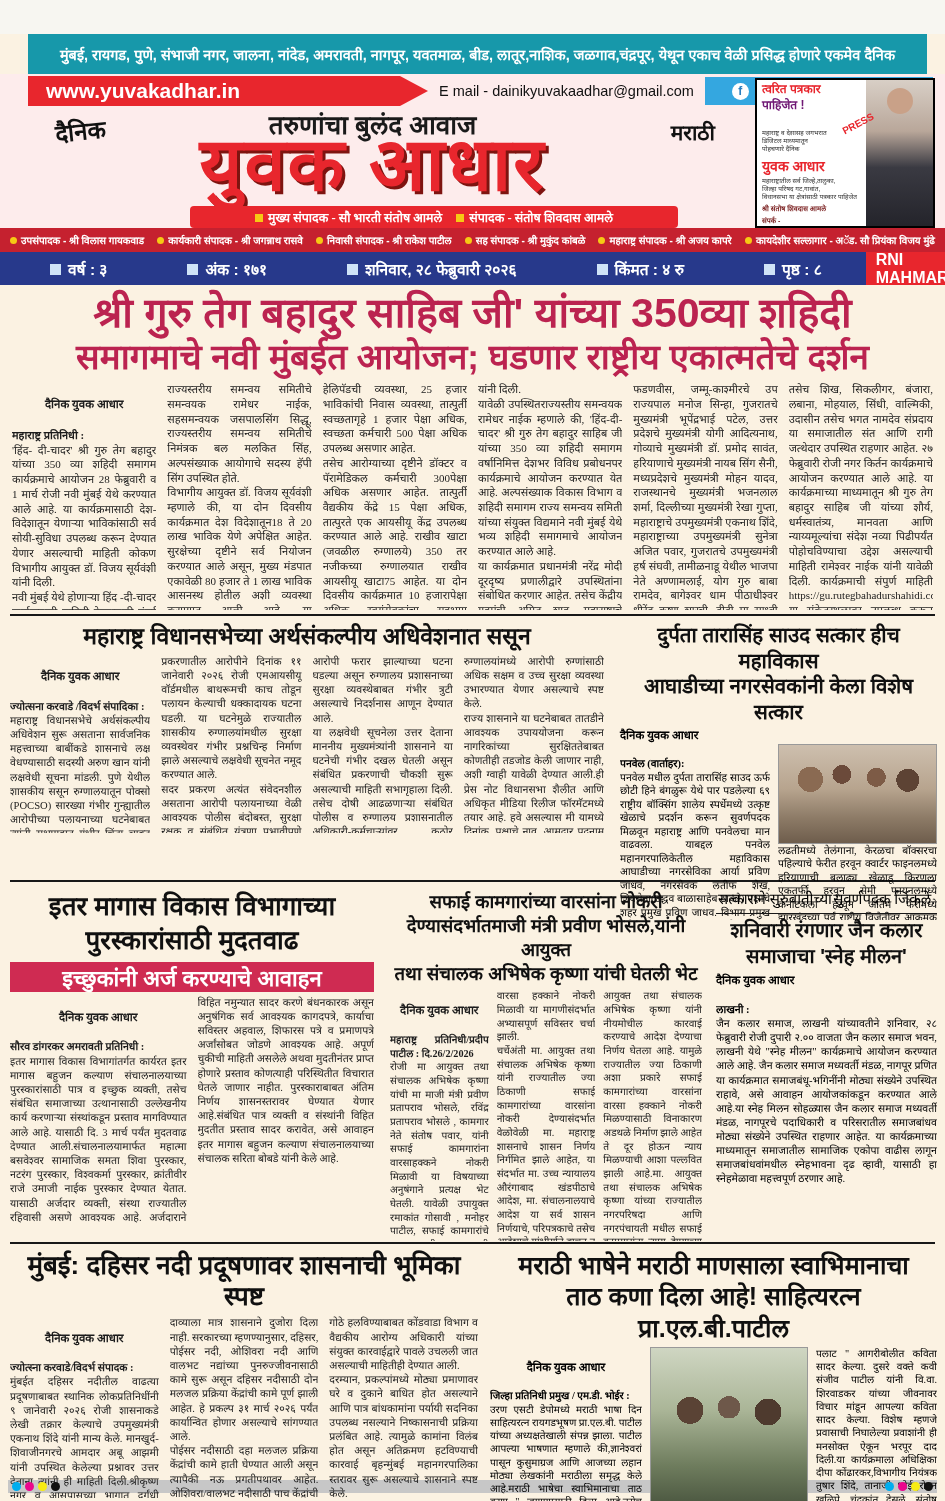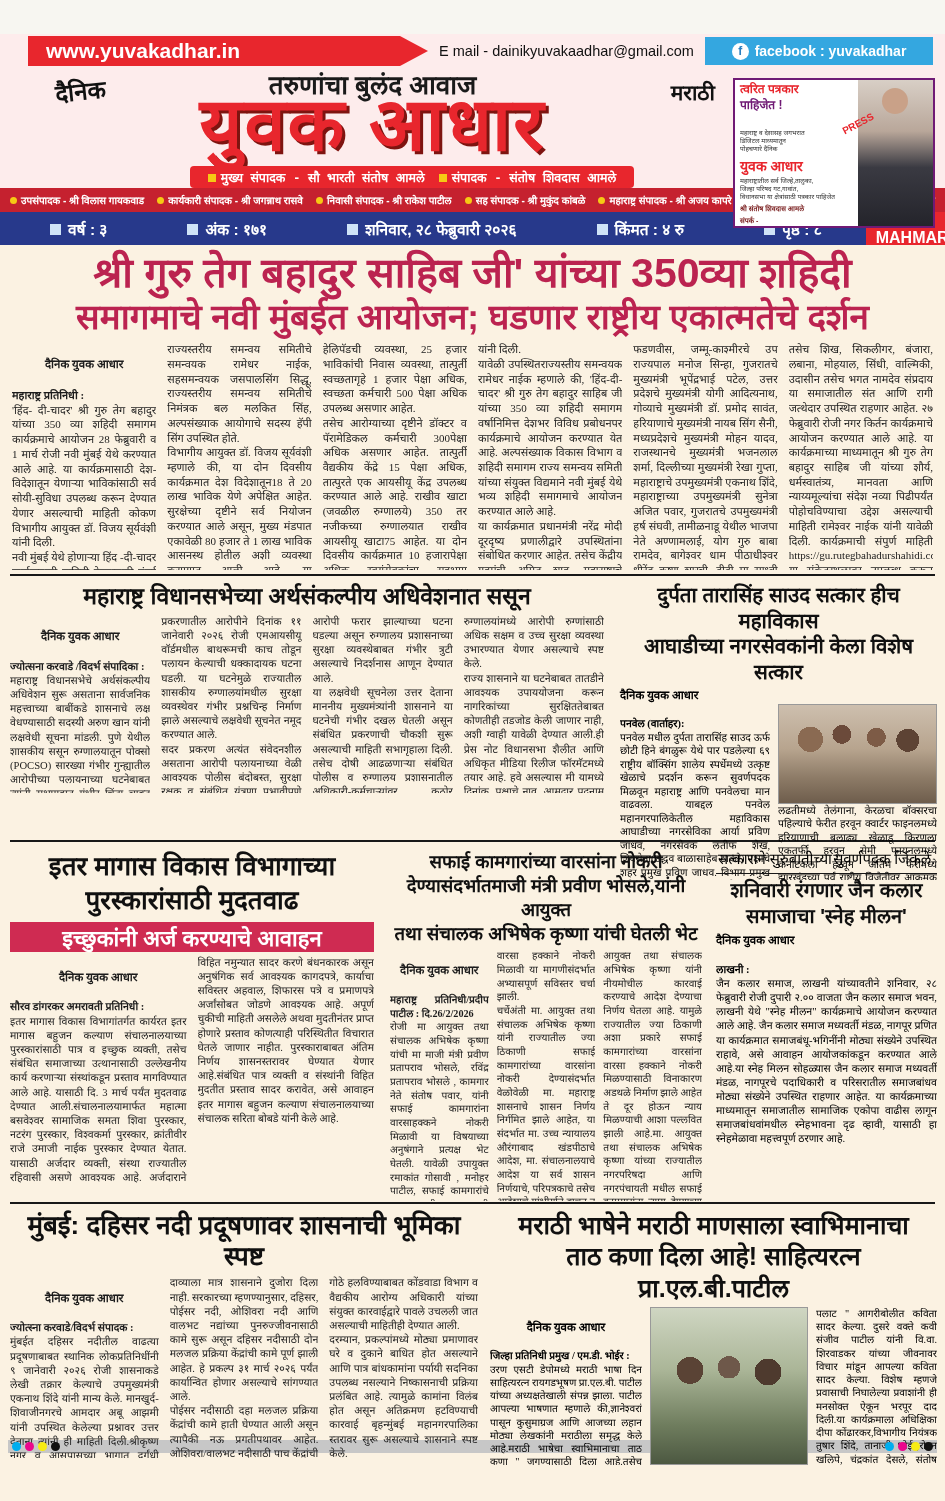--- a/index.html
+++ b/index.html
@@ -32,30 +32,30 @@
   .masthead { position:relative; height:120px; background:#fdecec; }
   .mh-left { position:absolute; left:55px; top:6px; font-family:"Liberation Sans", sans-serif;
              font-weight:bold; font-size:24px; color:#111; transform:rotate(-6deg); }
   .mh-tag { position:absolute; left:0; right:200px; top:-2px; text-align:center;
             font-family:"Liberation Sans", sans-serif; font-weight:bold; font-size:26px; color:#1a1a1a; }
   .mh-lang { position:absolute; right:230px; top:10px; font-family:"Liberation Sans", sans-serif;
              font-weight:bold; font-size:21px; color:#111; }
   .mh-title { position:absolute; left:0; right:200px; top:20px; text-align:center;
               font-family:"Liberation Sans", sans-serif; font-weight:900; font-size:74px;
               line-height:1.0; color:#e8262d; text-shadow:3px 3px 0 #7e1410; letter-spacing:2px; }
-  .mh-editors { position:absolute; left:190px; top:98px; width:444px; height:22px;
+  .mh-editors { position:absolute; left:190px; top:98px; width:488px; height:22px;
                 background:#e8262d; border-radius:4px; color:#fff; display:flex; gap:14px;
                 align-items:center; justify-content:center;
-                font-family:Liberation Mono, monospace; font-weight:bold; font-size:12.5px; }
+                font-family:Liberation Serif, serif; font-weight:bold; font-size:12.5px; }
   .mh-editors span.itm::before { content:""; display:inline-block; width:8px; height:8px;
                 background:#f6c914; margin-right:5px; }
 
   
-  .adbox { position:absolute; right:10px; top:78px; width:202px; height:150px;
-           background:#fff; border:2px solid #701a75; z-index:5; display:flex; overflow:hidden; }
+  .adbox { position:absolute; right:10px; top:78px; width:180px; height:150px;
+           background:#fff; border:2px solid #000000; z-index:5; display:flex; overflow:hidden; }
   .ad-text { width:62%; padding:3px 2px 2px 5px; font-family:"Liberation Sans", sans-serif; }
   .ad-t1 { color:#e8262d; font-weight:bold; font-size:12px; line-height:1.1; }
   .ad-t2 { color:#701a75; font-weight:bold; font-size:12px; margin-bottom:16px; }
   .ad-s  { font-size:6.5px; color:#333; line-height:1.25; }
   .ad-brand { color:#e8262d; font-weight:900; font-size:14px; margin:2px 0; }
   .ad-name { font-size:7px; color:#7a1f1f; font-weight:bold; margin-top:3px; }
   .ad-press { position:absolute; right:58px; top:38px; color:#e8262d; font-weight:bold;
               font-size:10px; transform:rotate(-28deg); font-family:"Liberation Sans", sans-serif; }
   .ad-photo { width:38%; background:linear-gradient(180deg,#d8cfc6 0%,#b9a79a 35%,#3a3a42 60%,#24242b 100%); position:relative; }
   .ad-photo::before { content:""; position:absolute; left:50%; top:8px; transform:translateX(-50%);
@@ -165,20 +165,23 @@
   .dot.c { background:#00aeef; } .dot.m { background:#ec068d; }
   .dot.y { background:#f7ec13; } .dot.k { background:#111; }
 </style>
 </head>
 <body>
 
 <div id="page">
 
   <div class="topband"></div>
 
+  <div class="cities">
+    <span>मुंबई, रायगड, पुणे, संभाजी नगर, जालना, नांदेड, अमरावती, नागपूर, यवतमाळ, बीड, लातूर,नाशिक, जळगाव,चंद्रपूर, येथून एकाच वेळी प्रसिद्ध होणारे एकमेव दैनिक</span>
+  </div>
 
   <div class="contact-row">
     <div class="ribbon">
       <span>www.yuvakadhar.in</span>
     </div>
     <div class="email">E mail - dainikyuvakaadhar@gmail.com</div>
     <div class="fb">
       <span class="fb-circle">f</span>
       <span>facebook : yuvakadhar</span>
     </div>

